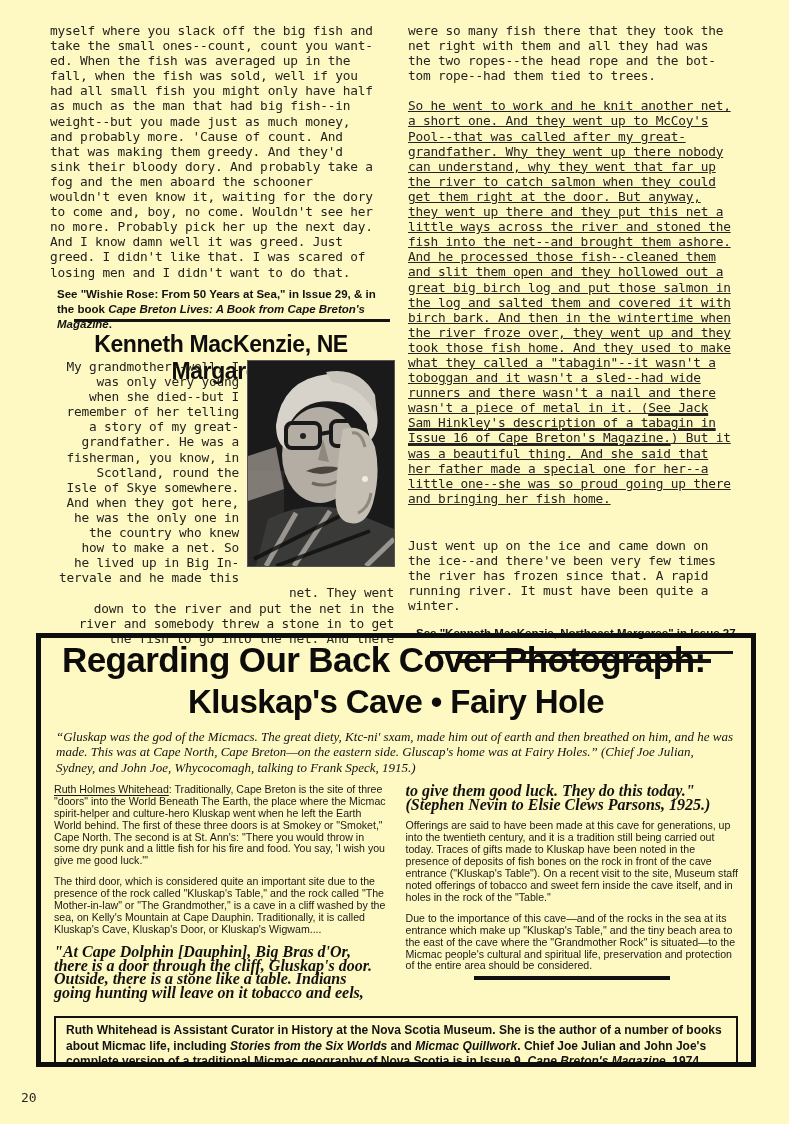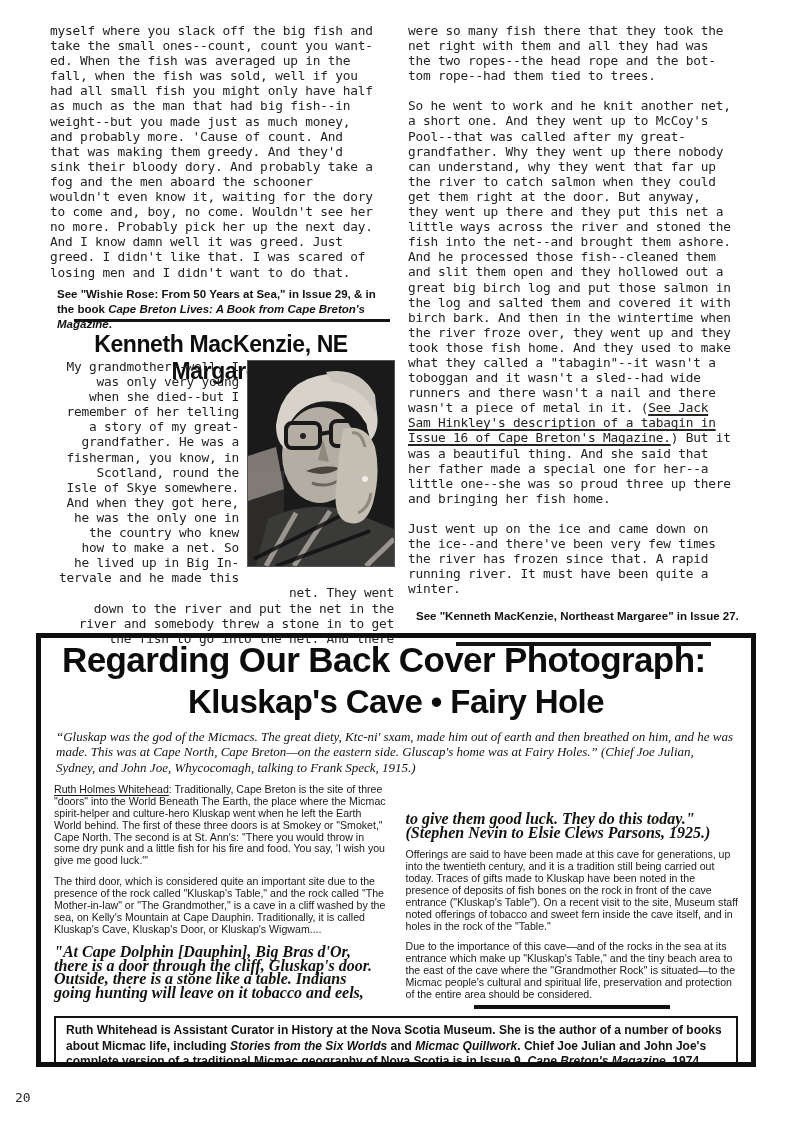--- a/index.html
+++ b/index.html
@@ -1,17 +1,17 @@
 <!DOCTYPE html>
 <html><head>
 <meta charset="utf-8">
 <style>
   html,body{margin:0;padding:0;}
   body{background:#e9e7e2;font-family:"Liberation Sans",sans-serif;}
-  .page{position:relative;width:789px;height:1124px;background:#ffffff;overflow:hidden;color:#1b1916;}
+  .page{position:relative;width:789px;height:1124px;background:#fef9c3;overflow:hidden;color:#1b1916;}
 
   
   .mono{font-family:"DejaVu Sans Mono",monospace;font-size:12.8px;line-height:15.1px;
         white-space:pre-line;color:#252320;letter-spacing:-0.2px;margin:0;}
   .mono .uline{text-decoration:underline;text-underline-offset:2px;text-decoration-thickness:1.5px;}
 
   
   .refnote{font-family:"Liberation Sans",sans-serif;font-weight:bold;font-size:11.5px;
            line-height:15px;color:#131210;margin:0;}
   .refnote .it{font-style:italic;}
@@ -31,21 +31,21 @@
   .end-rule-2{width:255px;height:4px;margin:5px 0 0 48px;}
 
   
   .feature-box{position:absolute;left:36px;top:633px;width:720px;height:434px;
         border:5px solid #0e0e0e;box-sizing:border-box;padding:7px 13px 8px 13px;overflow:hidden;}
   .fb-title1{font-weight:bold;font-size:35px;letter-spacing:-0.6px;color:#0d0c0b;margin:0 0 0 8px;line-height:30px;}
   .fb-title2{font-weight:bold;font-size:33px;letter-spacing:-0.6px;color:#0d0c0b;margin:9px 0 0 0;
         text-align:center;line-height:36px;}
   .fb-quote{font-family:"Liberation Serif",serif;font-style:italic;font-weight:normal;
         font-size:13px;line-height:15.3px;color:#14120f;margin:9px 2px 0 2px;}
-  .fb-cols{display:flex;gap:19px;margin-top:9px;align-items:flex-end;}
+  .fb-cols{display:flex;gap:19px;margin-top:9px;}
   .fb-col{flex:1;min-width:0;}
   .fb-sans{font-size:10.6px;line-height:11.9px;color:#191815;margin:0 0 9px 0;}
   .fb-sans .uline{text-decoration:underline;text-underline-offset:1.5px;}
   .fb-serif{font-family:"Liberation Serif",serif;font-style:italic;font-weight:bold;
         font-size:16px;line-height:13.8px;color:#14120f;margin:0 0 9px 0;}
   .fb-short-rule{width:196px;height:4px;background:#111;margin:4px auto 0 auto;}
   .credit-box{border:2px solid #121212;margin-top:7px;padding:5px 10px 6px 10px;}
   .credit-text{font-weight:bold;font-size:12px;line-height:15.6px;color:#131210;margin:0;}
   .credit-text .it{font-style:italic;}
 
@@ -133,21 +133,21 @@
 down to the river and put the net in the
 river and somebody threw a stone in to get
 the fish to go into the net. And there</p>
   </div>
 
   <div class="abs" style="left:408px;top:23px;width:350px;">
     <p class="mono" style="margin-bottom:15px;">were so many fish there that they took the
 net right with them and all they had was
 the two ropes--the head rope and the bot-
 tom rope--had them tied to trees.</p>
-    <p class="mono" style="margin-bottom:15px;"><span>So he went to work and he knit another net,
+    <p class="mono" style="margin-bottom:32px;text-decoration:underline;"><span>So he went to work and he knit another net,
 a short one. And they went up to McCoy's
 Pool--that was called after my great-
 grandfather. Why they went up there nobody
 can understand, why they went that far up
 the river to catch salmon when they could
 get them right at the door. But anyway,
 they went up there and they put this net a
 little ways across the river and stoned the
 fish into the net--and brought them ashore.
 And he processed those fish--cleaned them
@@ -158,21 +158,21 @@
 the river froze over, they went up and they
 took those fish home. And they used to make
 what they called a "tabagin"--it wasn't a
 toboggan and it wasn't a sled--had wide
 runners and there wasn't a nail and there
 wasn't a piece of metal in it. (</span><span class="uline">See Jack
 Sam Hinkley's description of a tabagin in
 Issue 16 of Cape Breton's Magazine.</span><span>) But it
 was a beautiful thing. And she said that
 her father made a special one for her--a
-little one--she was so proud three up there
+little one--she was so proud going up there
 and bringing her fish home.</span></p>
     <p class="mono">Just went up on the ice and came down on
 the ice--and there've been very few times
 the river has frozen since that. A rapid
 running river. It must have been quite a
 winter.</p>
     <p class="refnote" style="margin-top:13px;margin-left:8px;">See "Kenneth MacKenzie, Northeast Margaree" in Issue 27.</p>
     <div class="rule end-rule-1"></div>
     <div class="rule end-rule-2"></div>
   </div>
@@ -194,15 +194,15 @@
         <p class="fb-sans" style="margin-bottom:0;">Due to the importance of this cave—and of the rocks in the sea at its entrance which make up "Kluskap's Table," and the tiny beach area to the east of the cave where the "Grandmother Rock" is situated—to the Micmac people's cultural and spiritual life, preservation and protection of the entire area should be considered.</p>
         <div class="fb-short-rule"></div>
       </div>
     </div>
 
     <div class="credit-box">
       <p class="credit-text"><span>Ruth Whitehead is Assistant Curator in History at the Nova Scotia Museum. She is the author of a number of books about Micmac life, including </span><span class="it">Stories from the Six Worlds</span><span> and </span><span class="it">Micmac Quillwork</span><span>. Chief Joe Julian and John Joe's complete version of a traditional Micmac geography of Nova Scotia is in Issue 9, </span><span class="it">Cape Breton's Magazine</span><span>, 1974. The quotations from Speck and Parsons are taken from the </span><span class="it">Journal of American Folklore</span><span>. The back cover photograph is by Carol Kennedy.</span></p>
     </div>
   </div>
 
-  <div class="page-number abs" style="left:15px;top:1090px;">20</div>
+  <div class="page-number abs" style="left:21px;top:1090px;">20</div>
 
 </div>
 
 </body></html>

